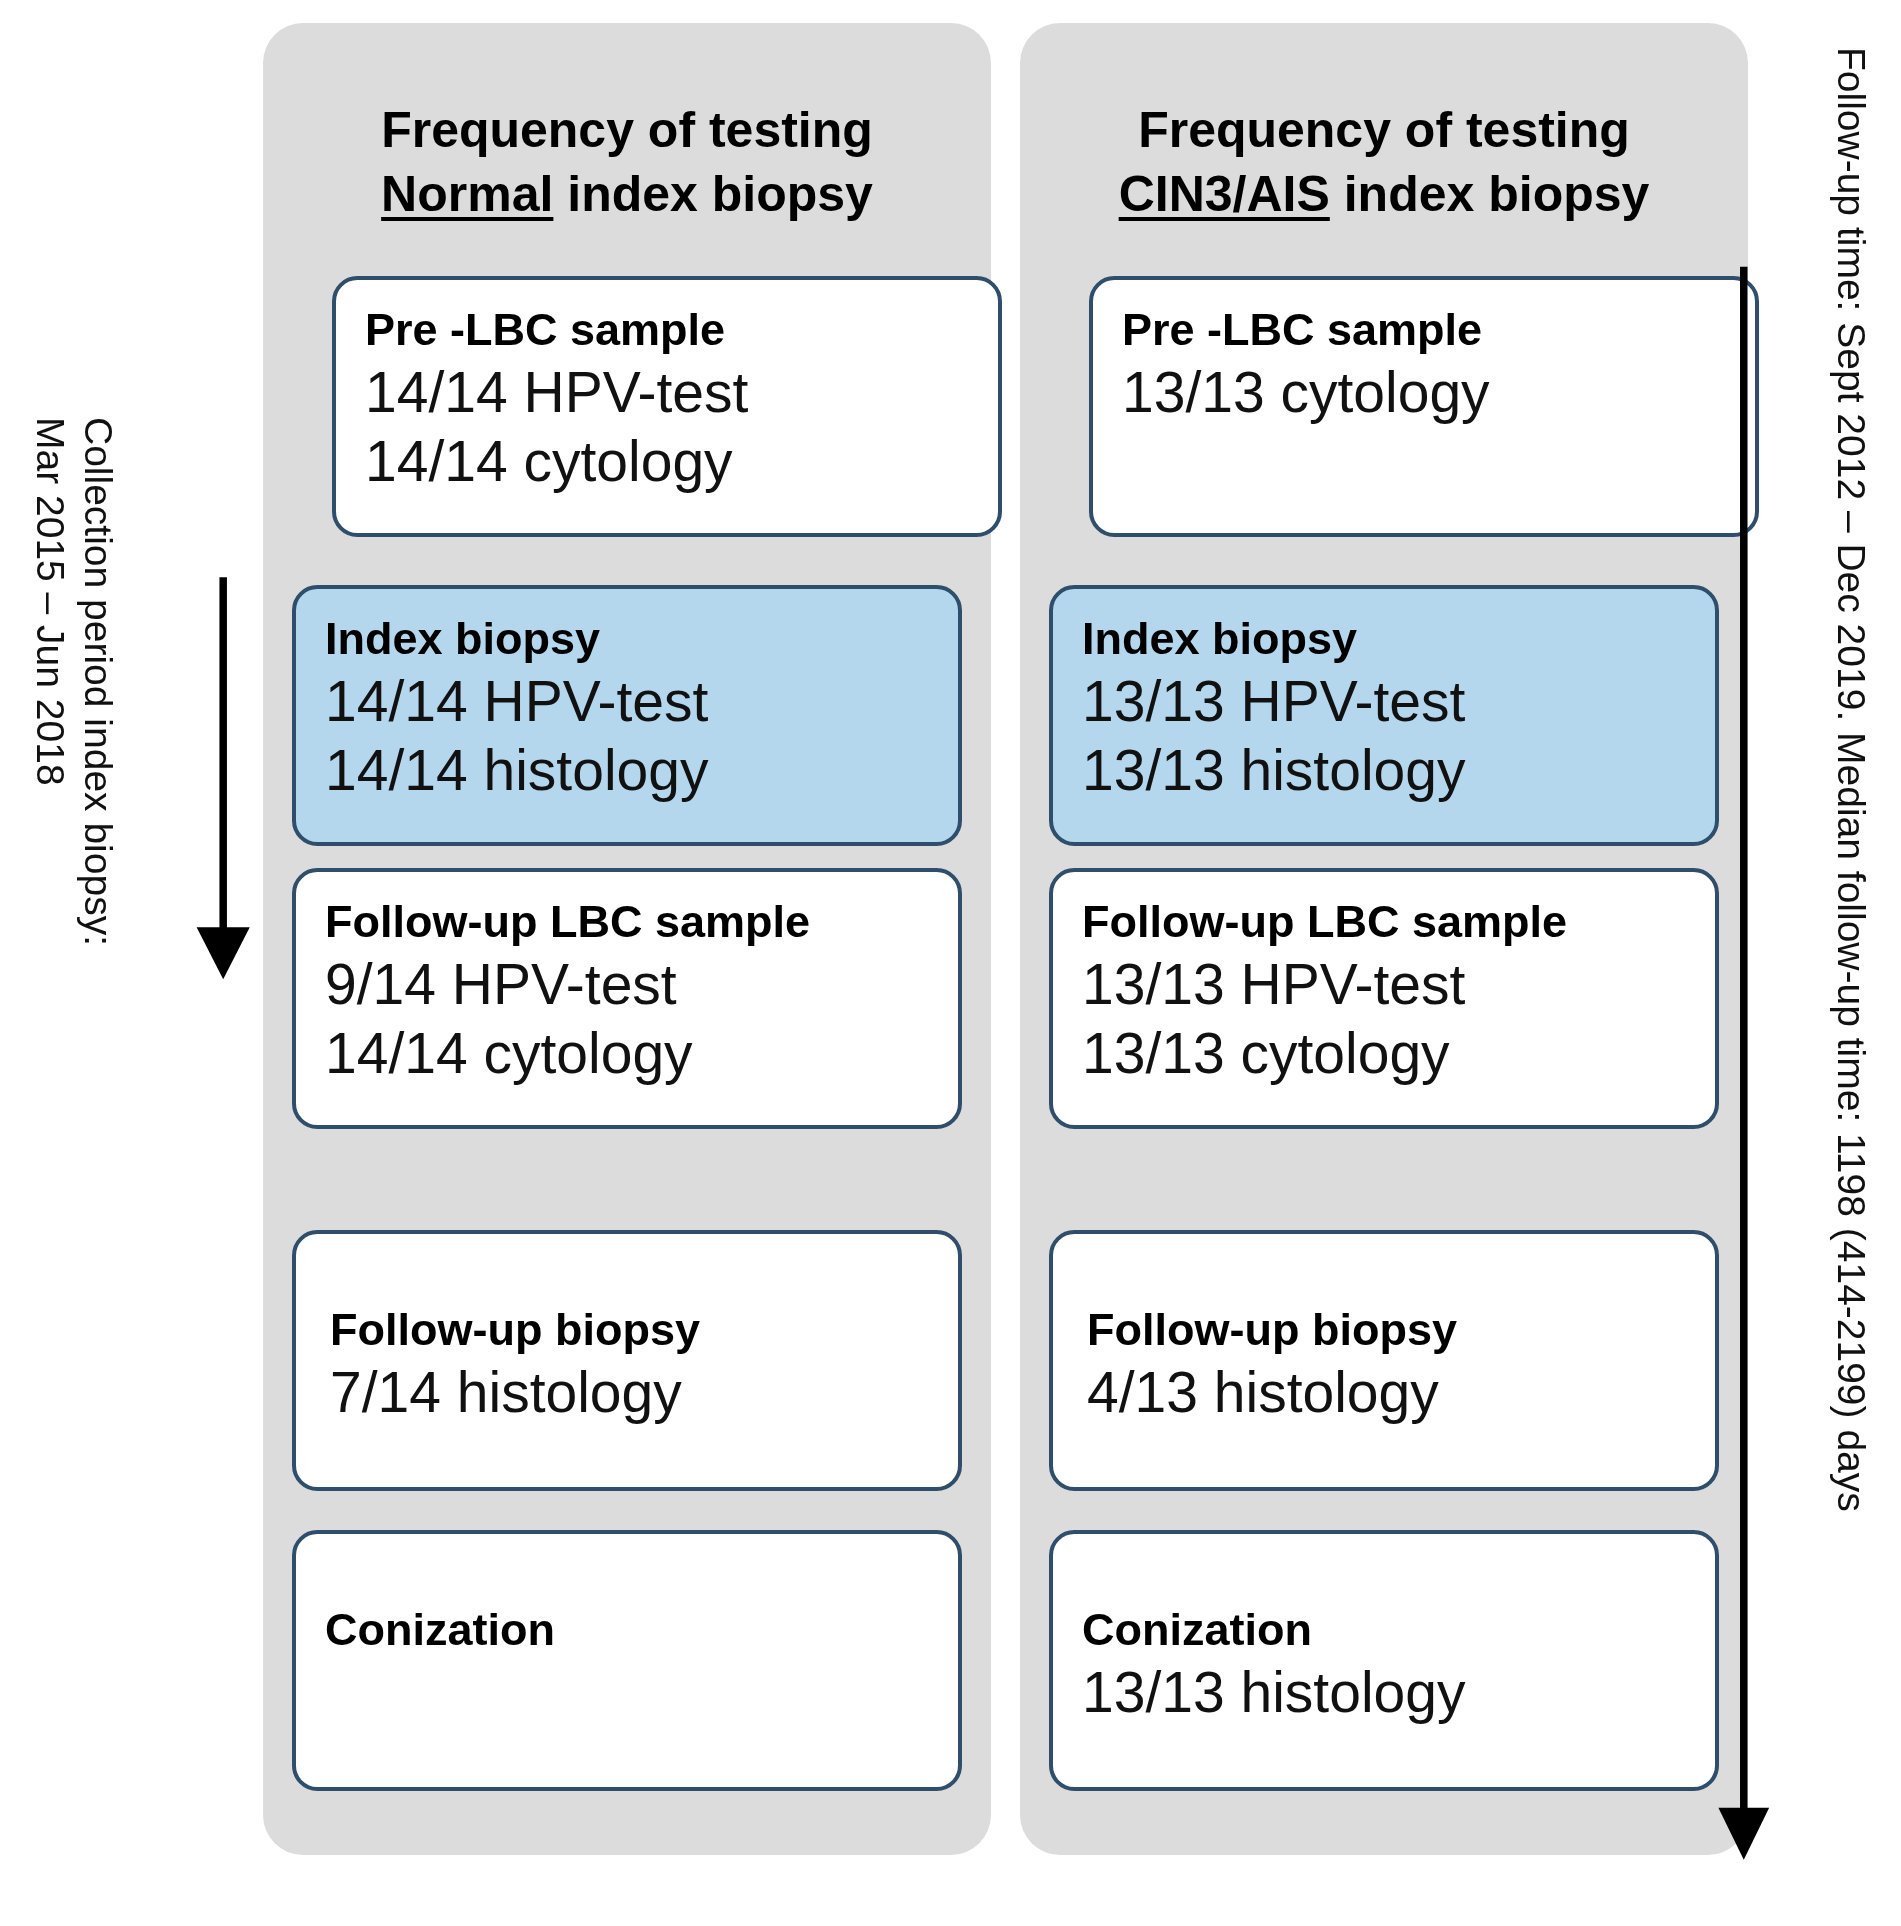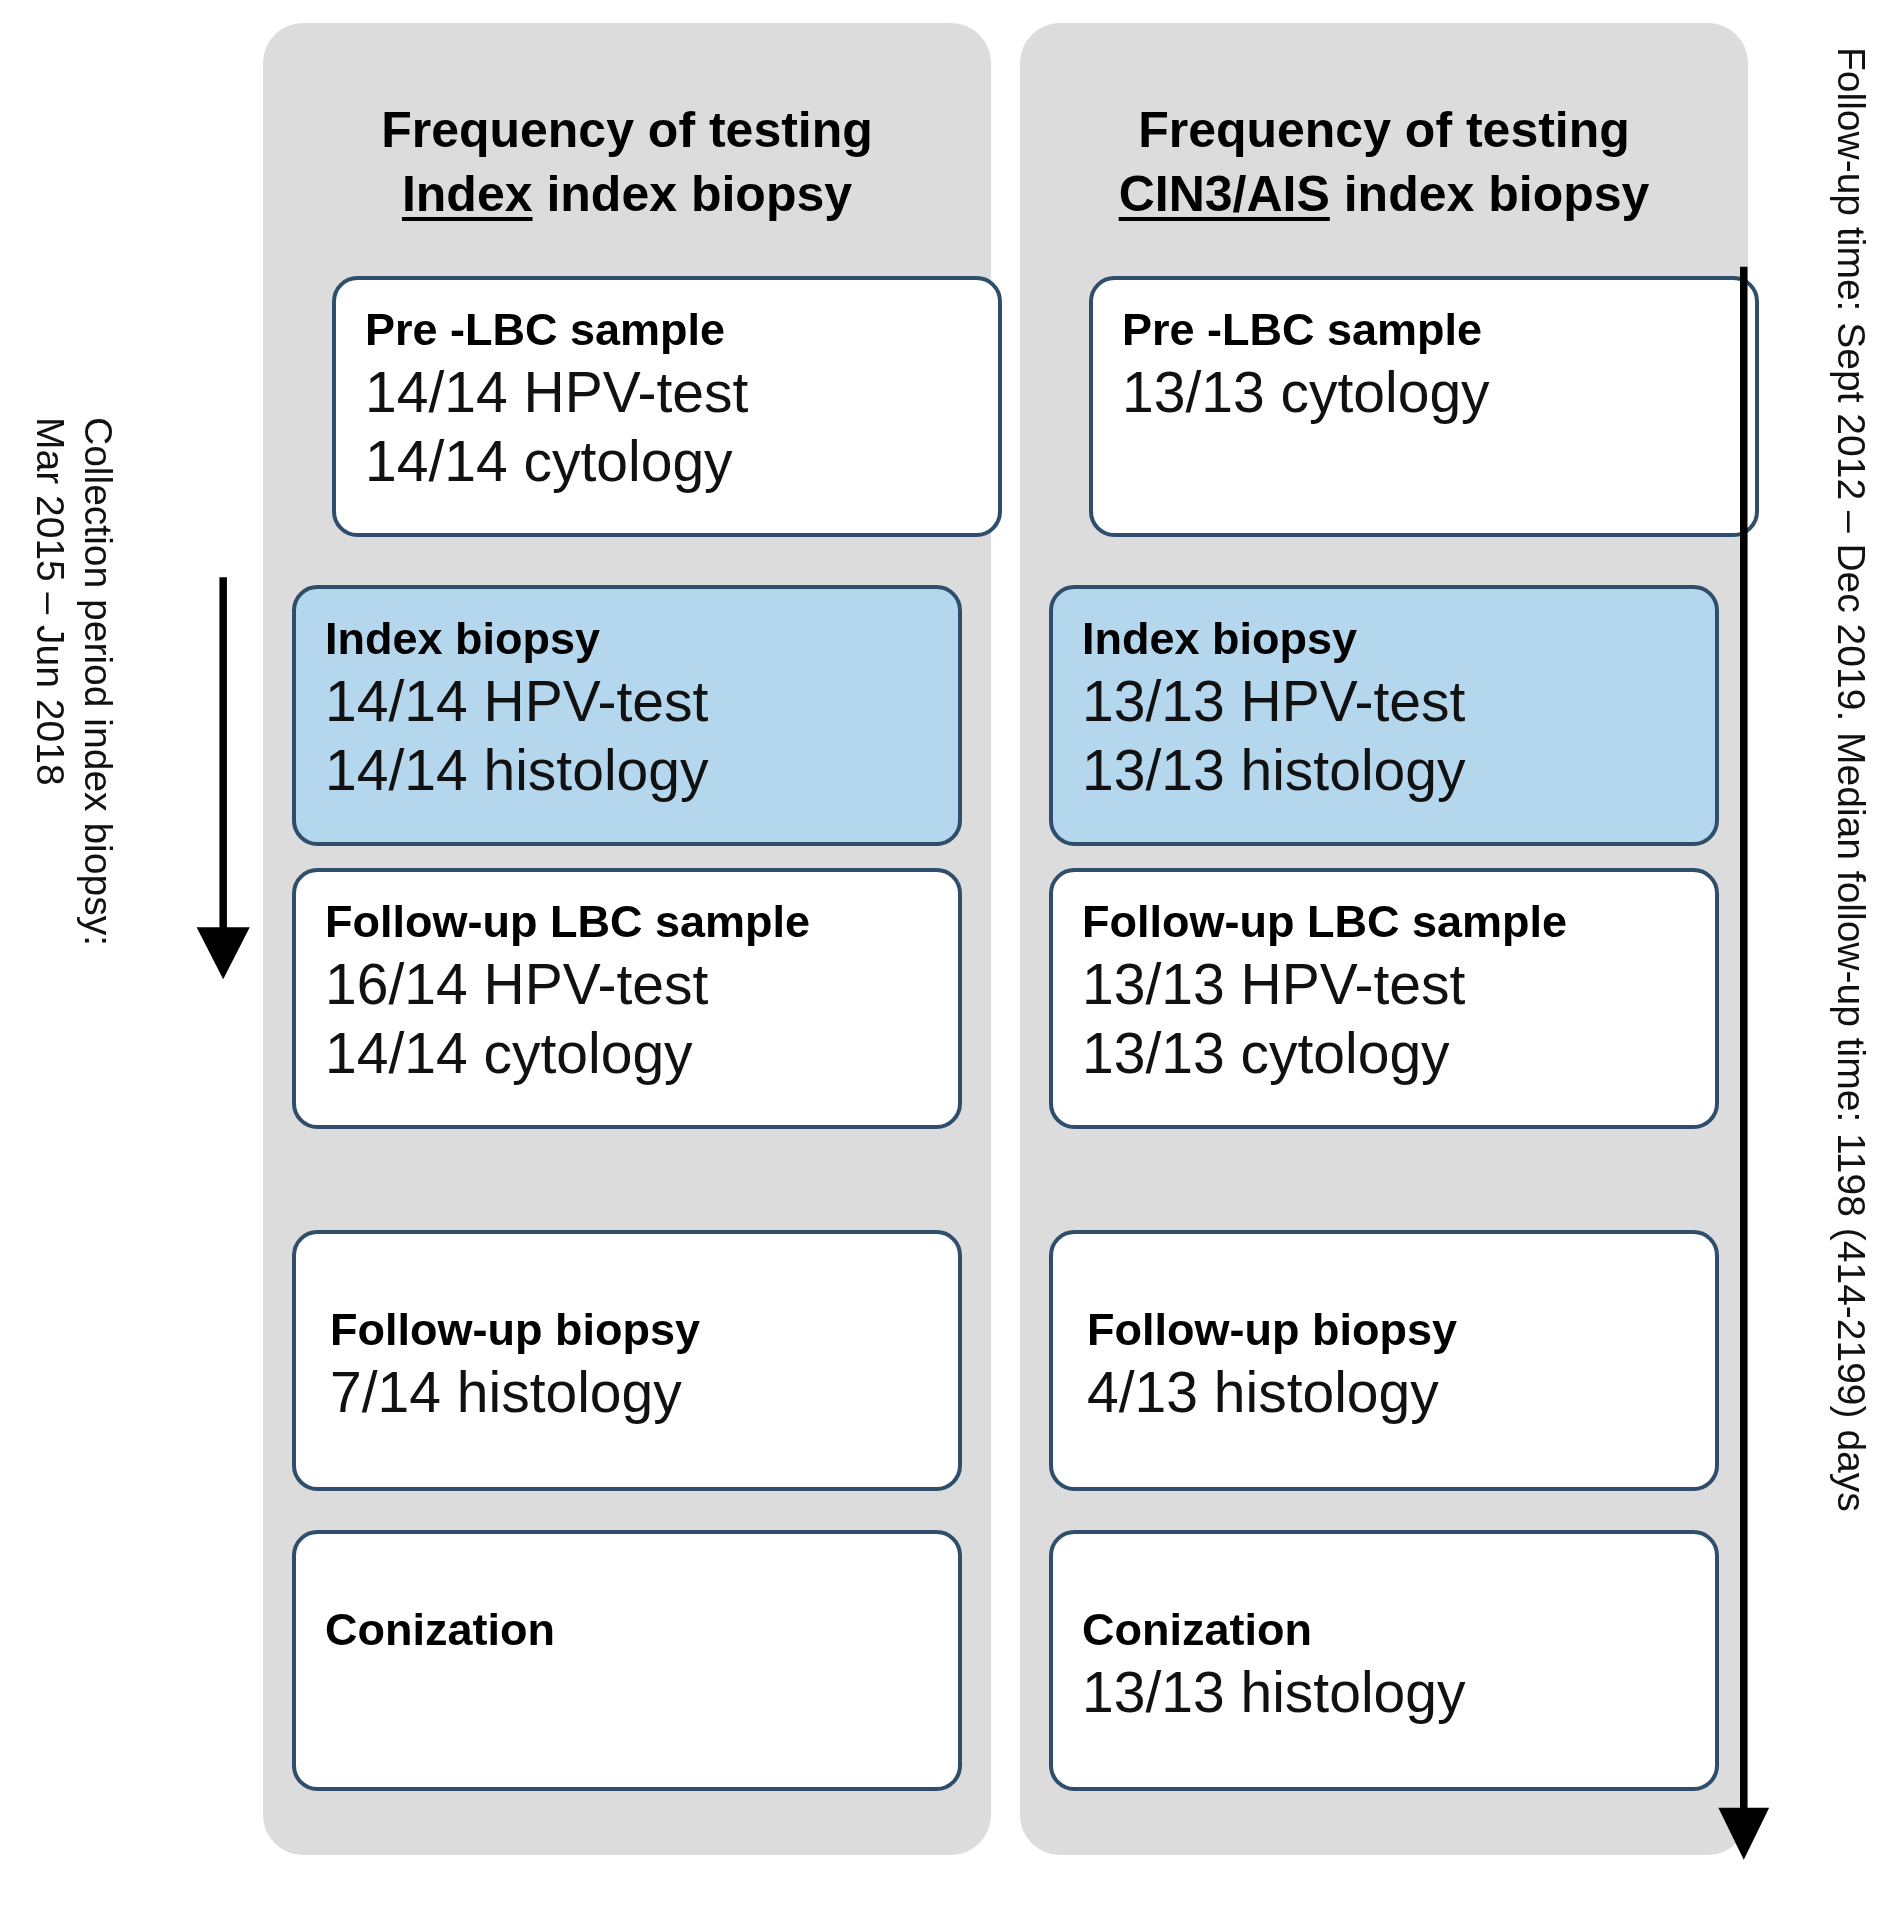--- a/index.html
+++ b/index.html
@@ -126,39 +126,39 @@
 </div>
 
 <svg class="arrow" style="left:185px; top:575px;" width="81" height="410" viewBox="0 0 140 710">
   <line x1="66" y1="4" x2="66" y2="620" stroke="#000" stroke-width="13"></line>
   <polygon points="66,700 20,610 112,610" fill="#000"></polygon>
 </svg>
 
 <div class="panel" id="panel-left">
   <div class="panel-title">
     <span class="main">Frequency of testing</span><br>
-    <span class="sub"><span class="uline">Index</span><span> index biopsy</span></span>
+    <span class="sub"><span class="uline">Normal</span><span> index biopsy</span></span>
   </div>
 </div>
 
 <div class="card col-left row-1">
   <div class="card-title">Pre -LBC sample</div>
   <div class="card-line">14/14 HPV-test</div>
   <div class="card-line">14/14 cytology</div>
 </div>
 
 <div class="card col-left row-2 highlight">
   <div class="card-title">Index biopsy</div>
   <div class="card-line">14/14 HPV-test</div>
   <div class="card-line">14/14 histology</div>
 </div>
 
 <div class="card col-left row-3">
   <div class="card-title">Follow-up  LBC sample</div>
-  <div class="card-line">16/14 HPV-test</div>
+  <div class="card-line">9/14 HPV-test</div>
   <div class="card-line">14/14 cytology</div>
 </div>
 
 <div class="card col-left row-4" style="padding-top:69px;">
   <div class="card-title">Follow-up  biopsy</div>
   <div class="card-line">7/14 histology</div>
 </div>
 
 <div class="card col-left row-5" style="padding-top:69px;">
   <div class="card-title">Conization</div>

